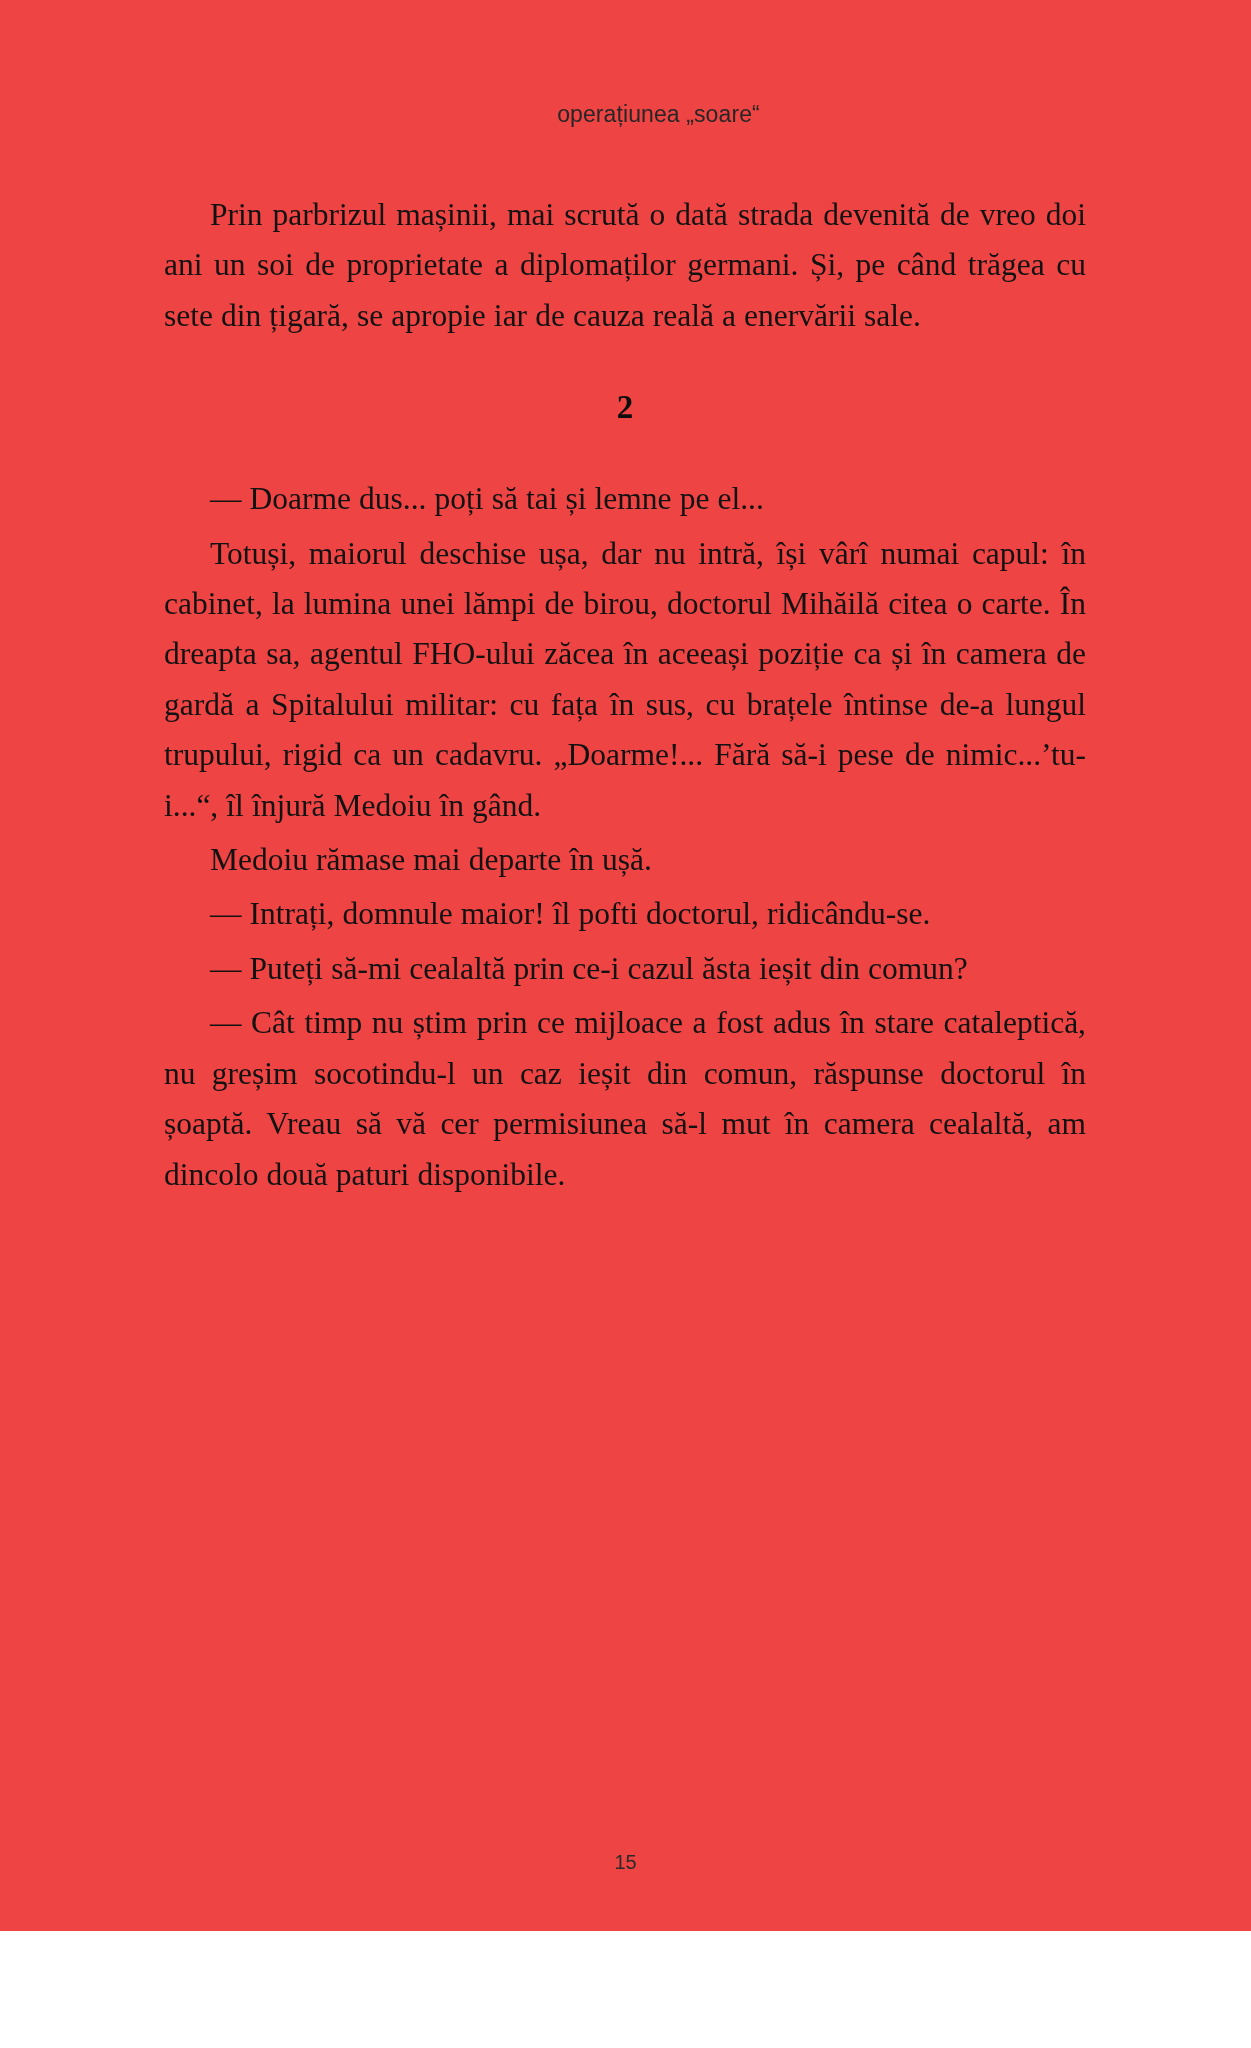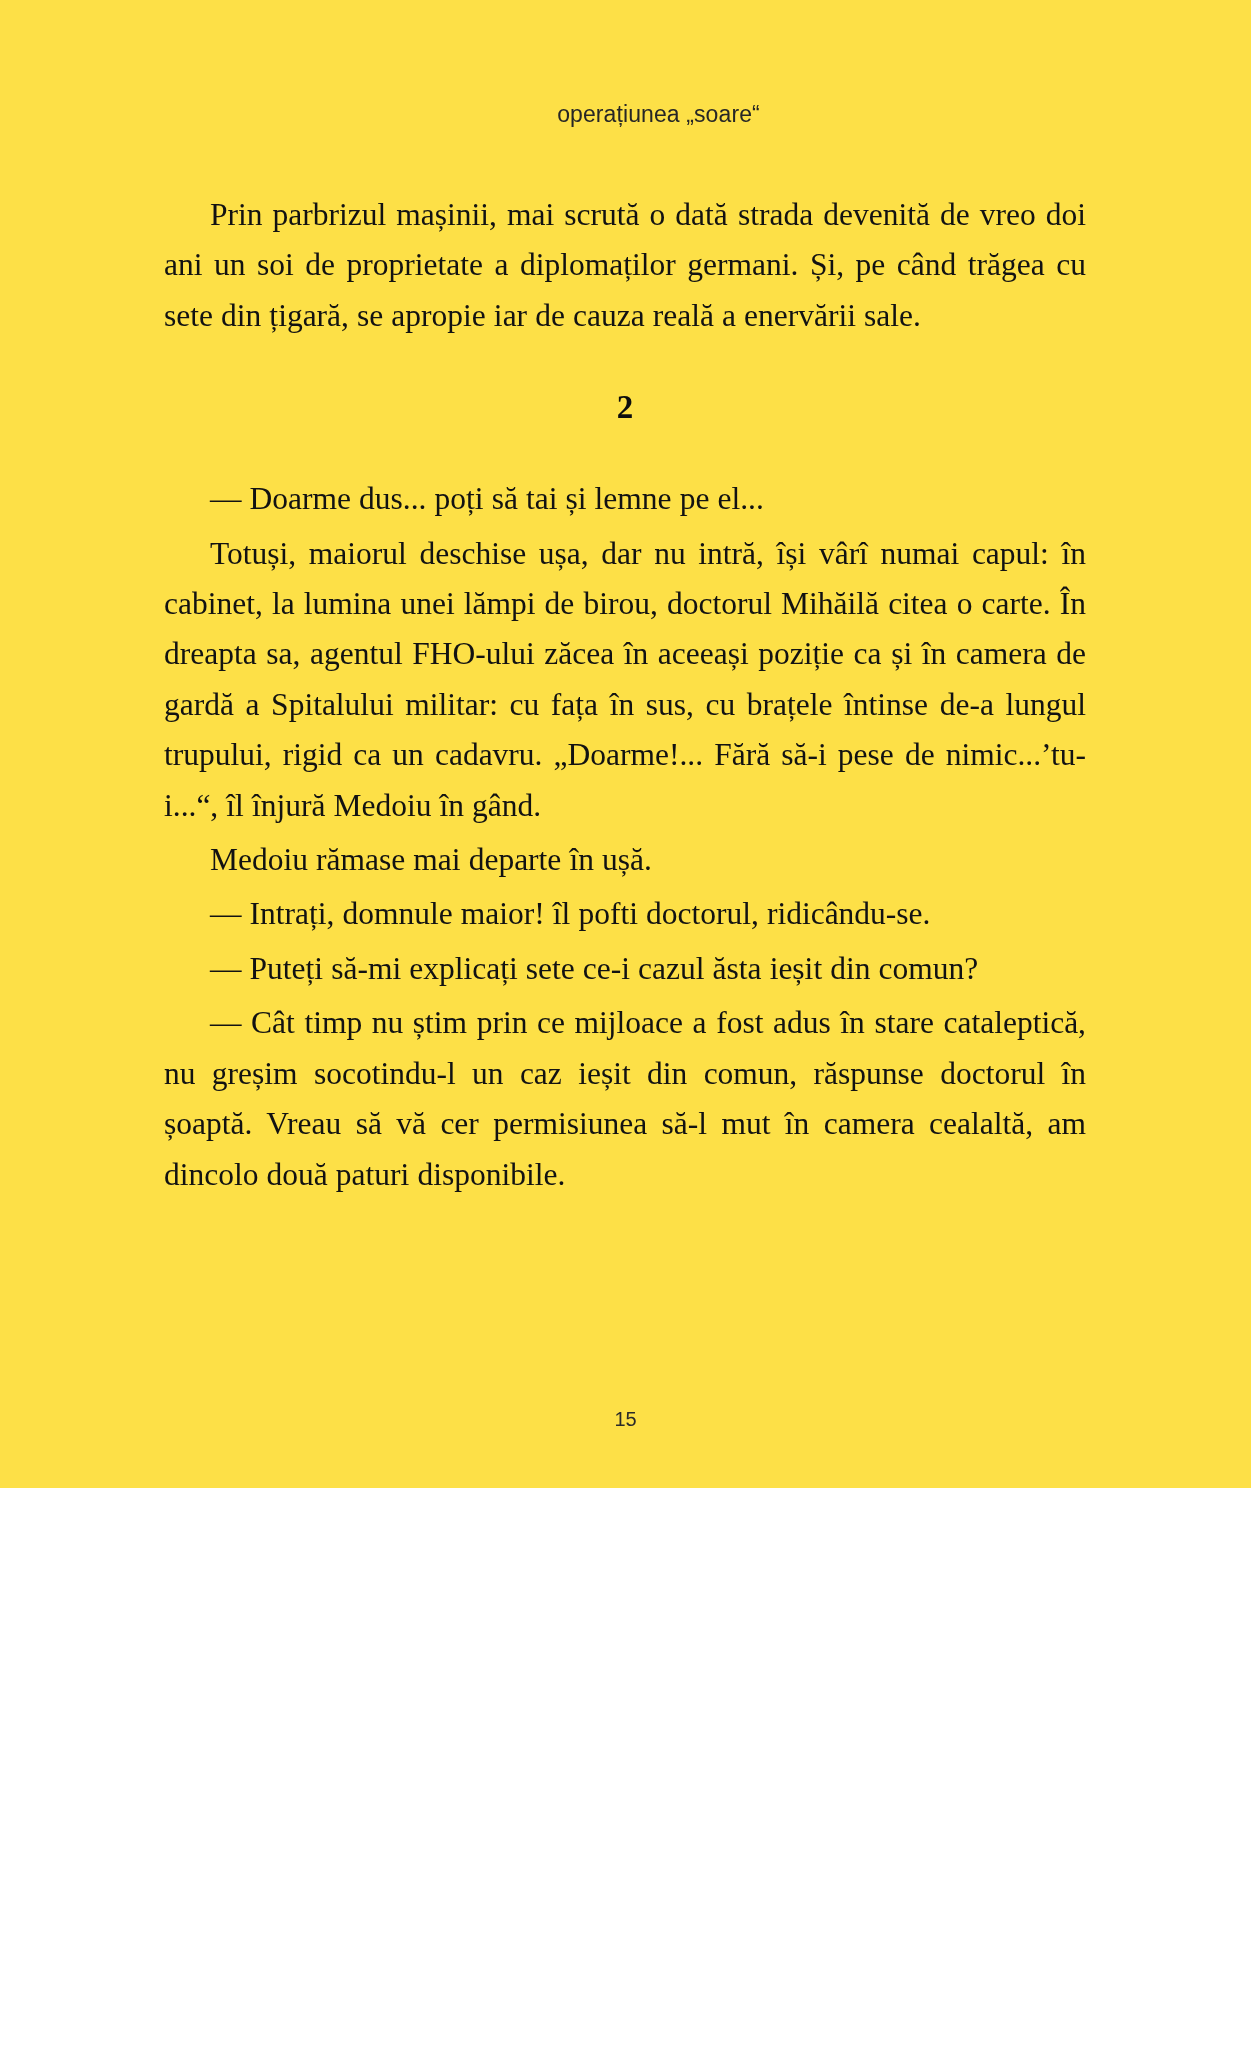--- a/index.html
+++ b/index.html
@@ -5,22 +5,22 @@
 <style>
   html, body {
     margin: 0;
     padding: 0;
     background: #ffffff;
   }
 
   .page {
     position: relative;
     width: 1251px;
-    height: 1488px;
-    background: #fde047;
+    height: 1931px;
+    background: #ef4444;
     margin: 0 auto;
     overflow: hidden;
     font-family: "Liberation Serif", "DejaVu Serif", serif;
     color: #121212;
     box-sizing: border-box;
   }
 
   
   .running-head {
     position: absolute;
@@ -99,20 +99,20 @@
   <div class="text-block">
 
     <p class="para indent">Prin parbrizul mașinii, mai scrută o dată strada devenită de vreo doi ani un soi de proprietate a diplomaților germani. Și, pe când trăgea cu sete din țigară, se apropie iar de cauza reală a enervării sale.</p>
 
     <p class="chapter-number">2</p>
 
     <p class="para indent">— Doarme dus... poți să tai și lemne pe el...</p>
     <p class="para indent">Totuși, maiorul deschise ușa, dar nu intră, își vârî numai capul: în cabinet, la lumina unei lămpi de birou, doctorul Mihăilă citea o carte. În dreapta sa, agentul FHO-ului zăcea în aceeași poziție ca și în camera de gardă a Spitalului militar: cu fața în sus, cu brațele întinse de-a lungul trupului, rigid ca un cadavru. „Doarme!... Fără să-i pese de nimic...’tu-i...“, îl înjură Medoiu în gând.</p>
     <p class="para indent">Medoiu rămase mai departe în ușă.</p>
     <p class="para indent">— Intrați, domnule maior! îl pofti doctorul, ridicându-se.</p>
-    <p class="para indent">— Puteți să-mi explicați sete ce-i cazul ăsta ieșit din comun?</p>
+    <p class="para indent">— Puteți să-mi cealaltă prin ce-i cazul ăsta ieșit din comun?</p>
     <p class="para indent">— Cât timp nu știm prin ce mijloace a fost adus în stare cataleptică, nu greșim socotindu-l un caz ieșit din comun, răspunse doctorul în șoaptă. Vreau să vă cer permisiunea să-l mut în camera cealaltă, am dincolo două paturi disponibile.</p>
 
   </div>
 
   <div class="folio">15</div>
 
 </div>
 
 </body></html>

